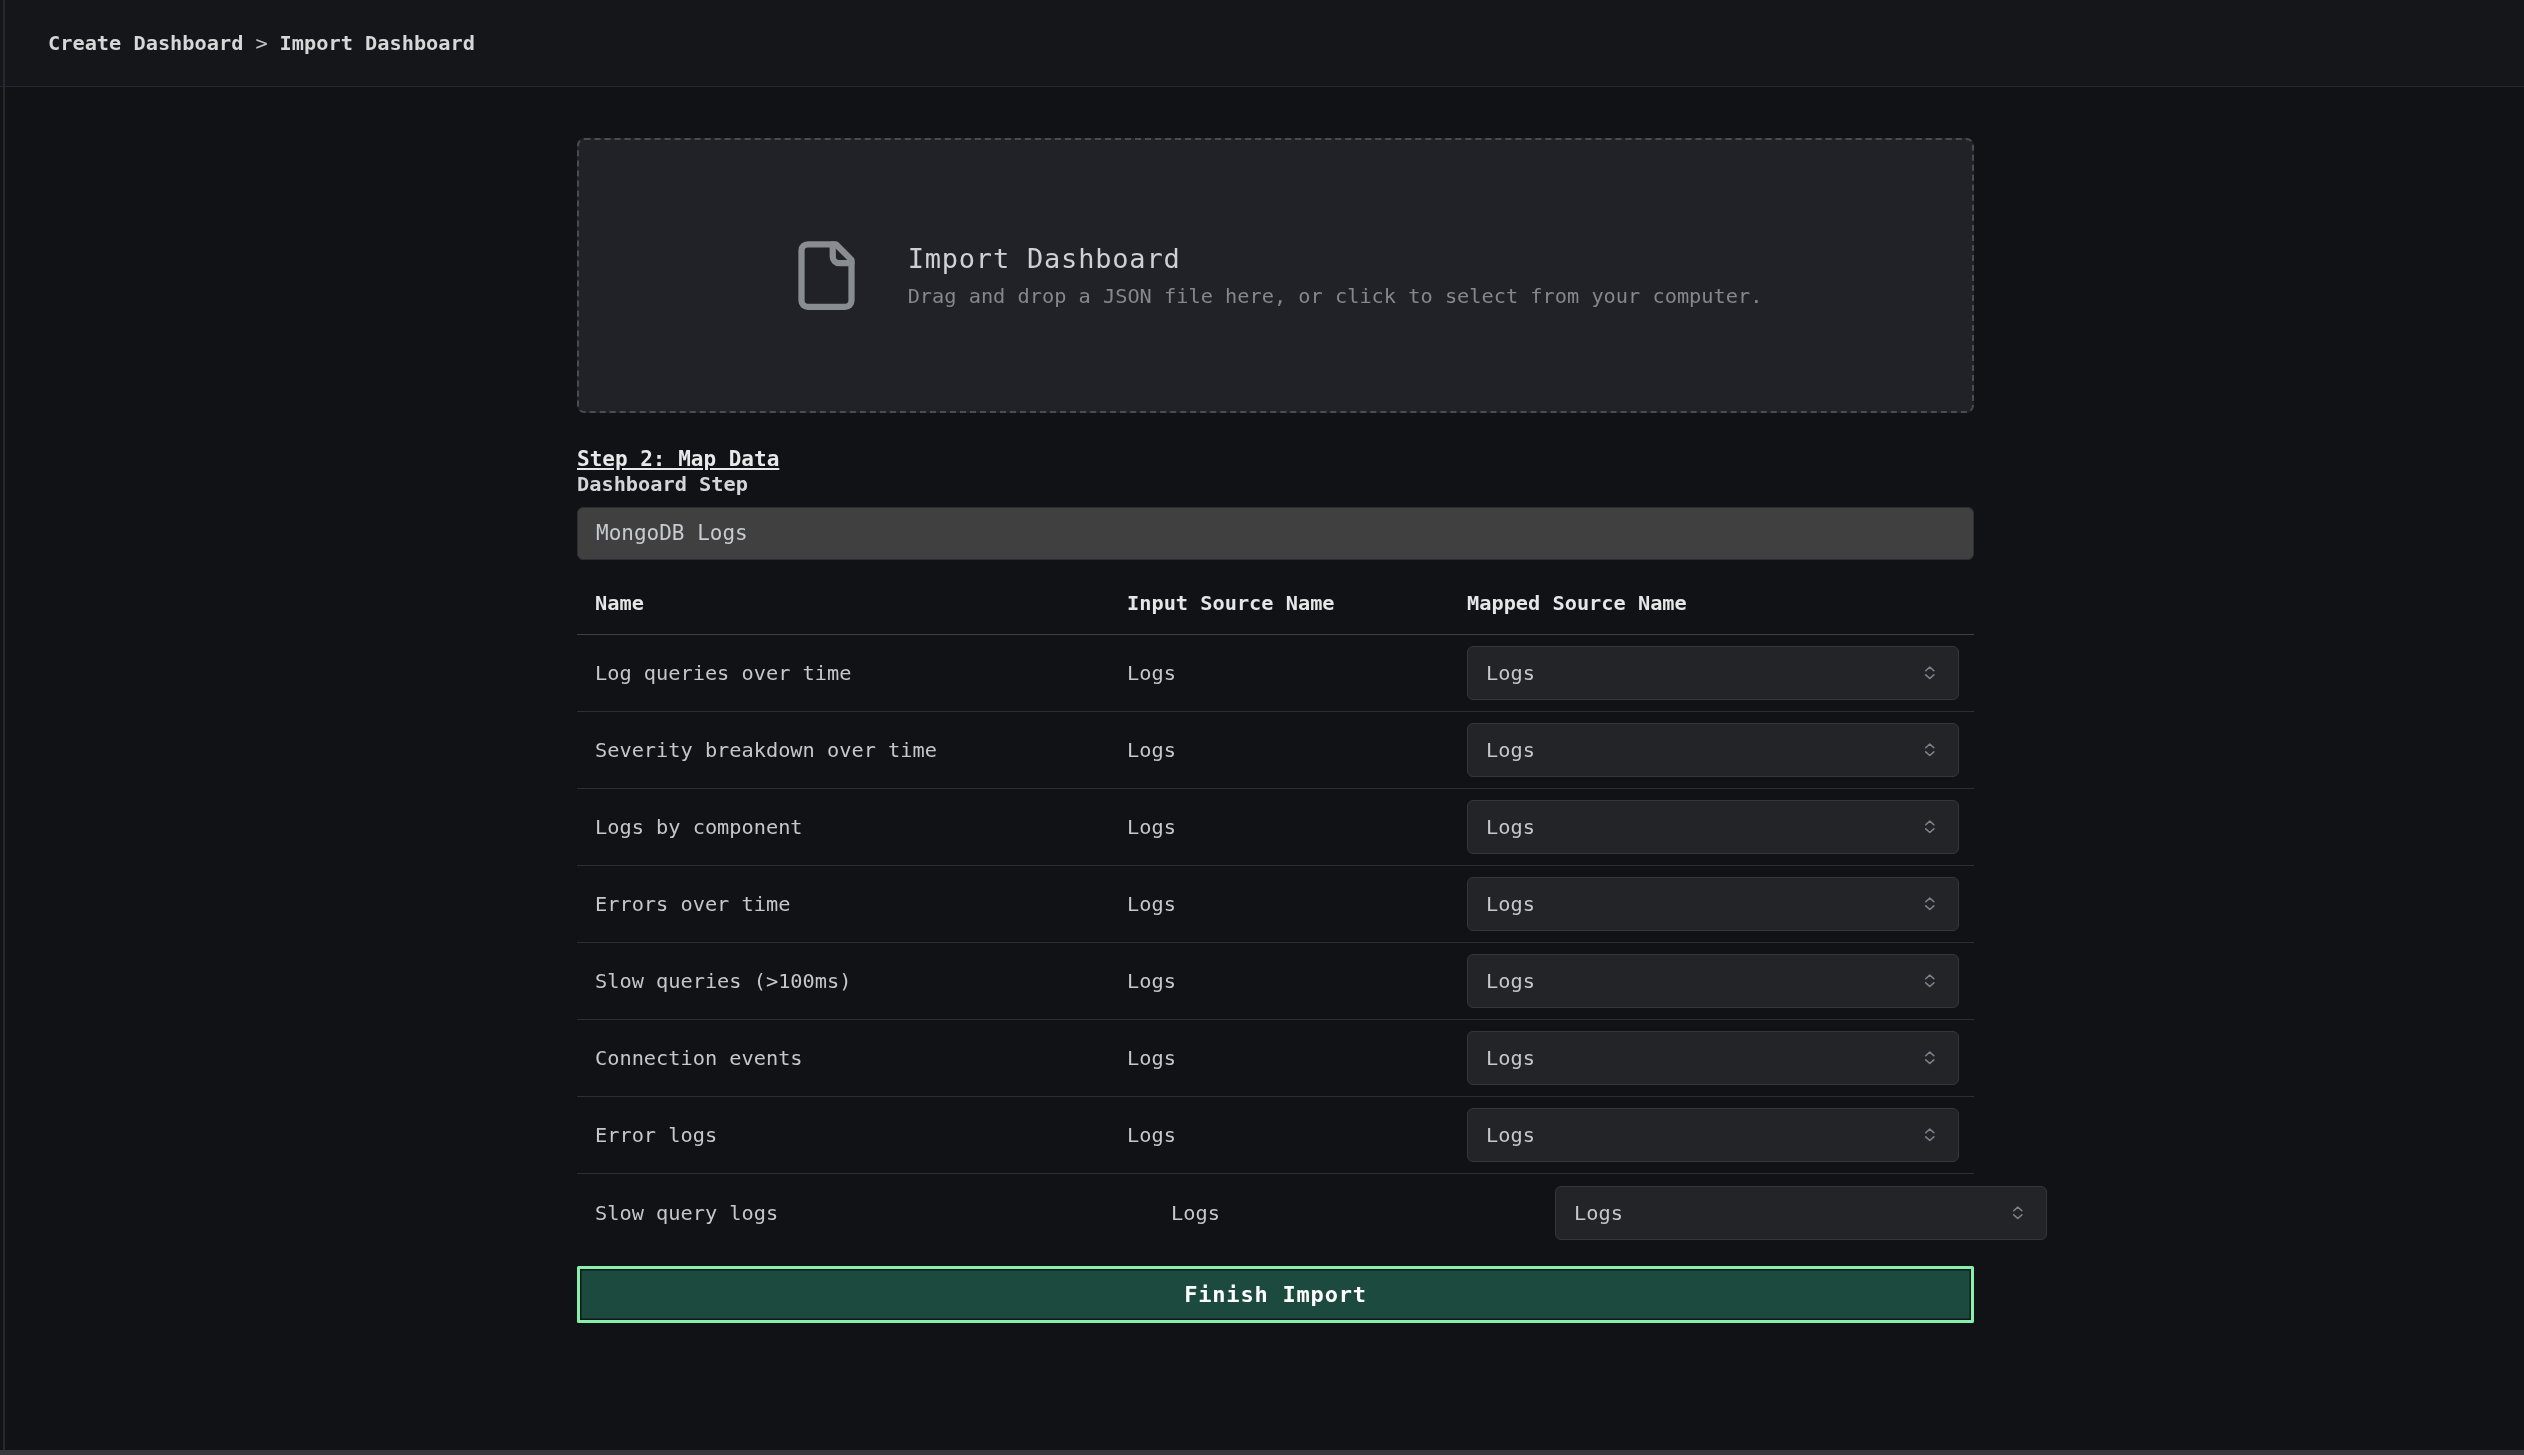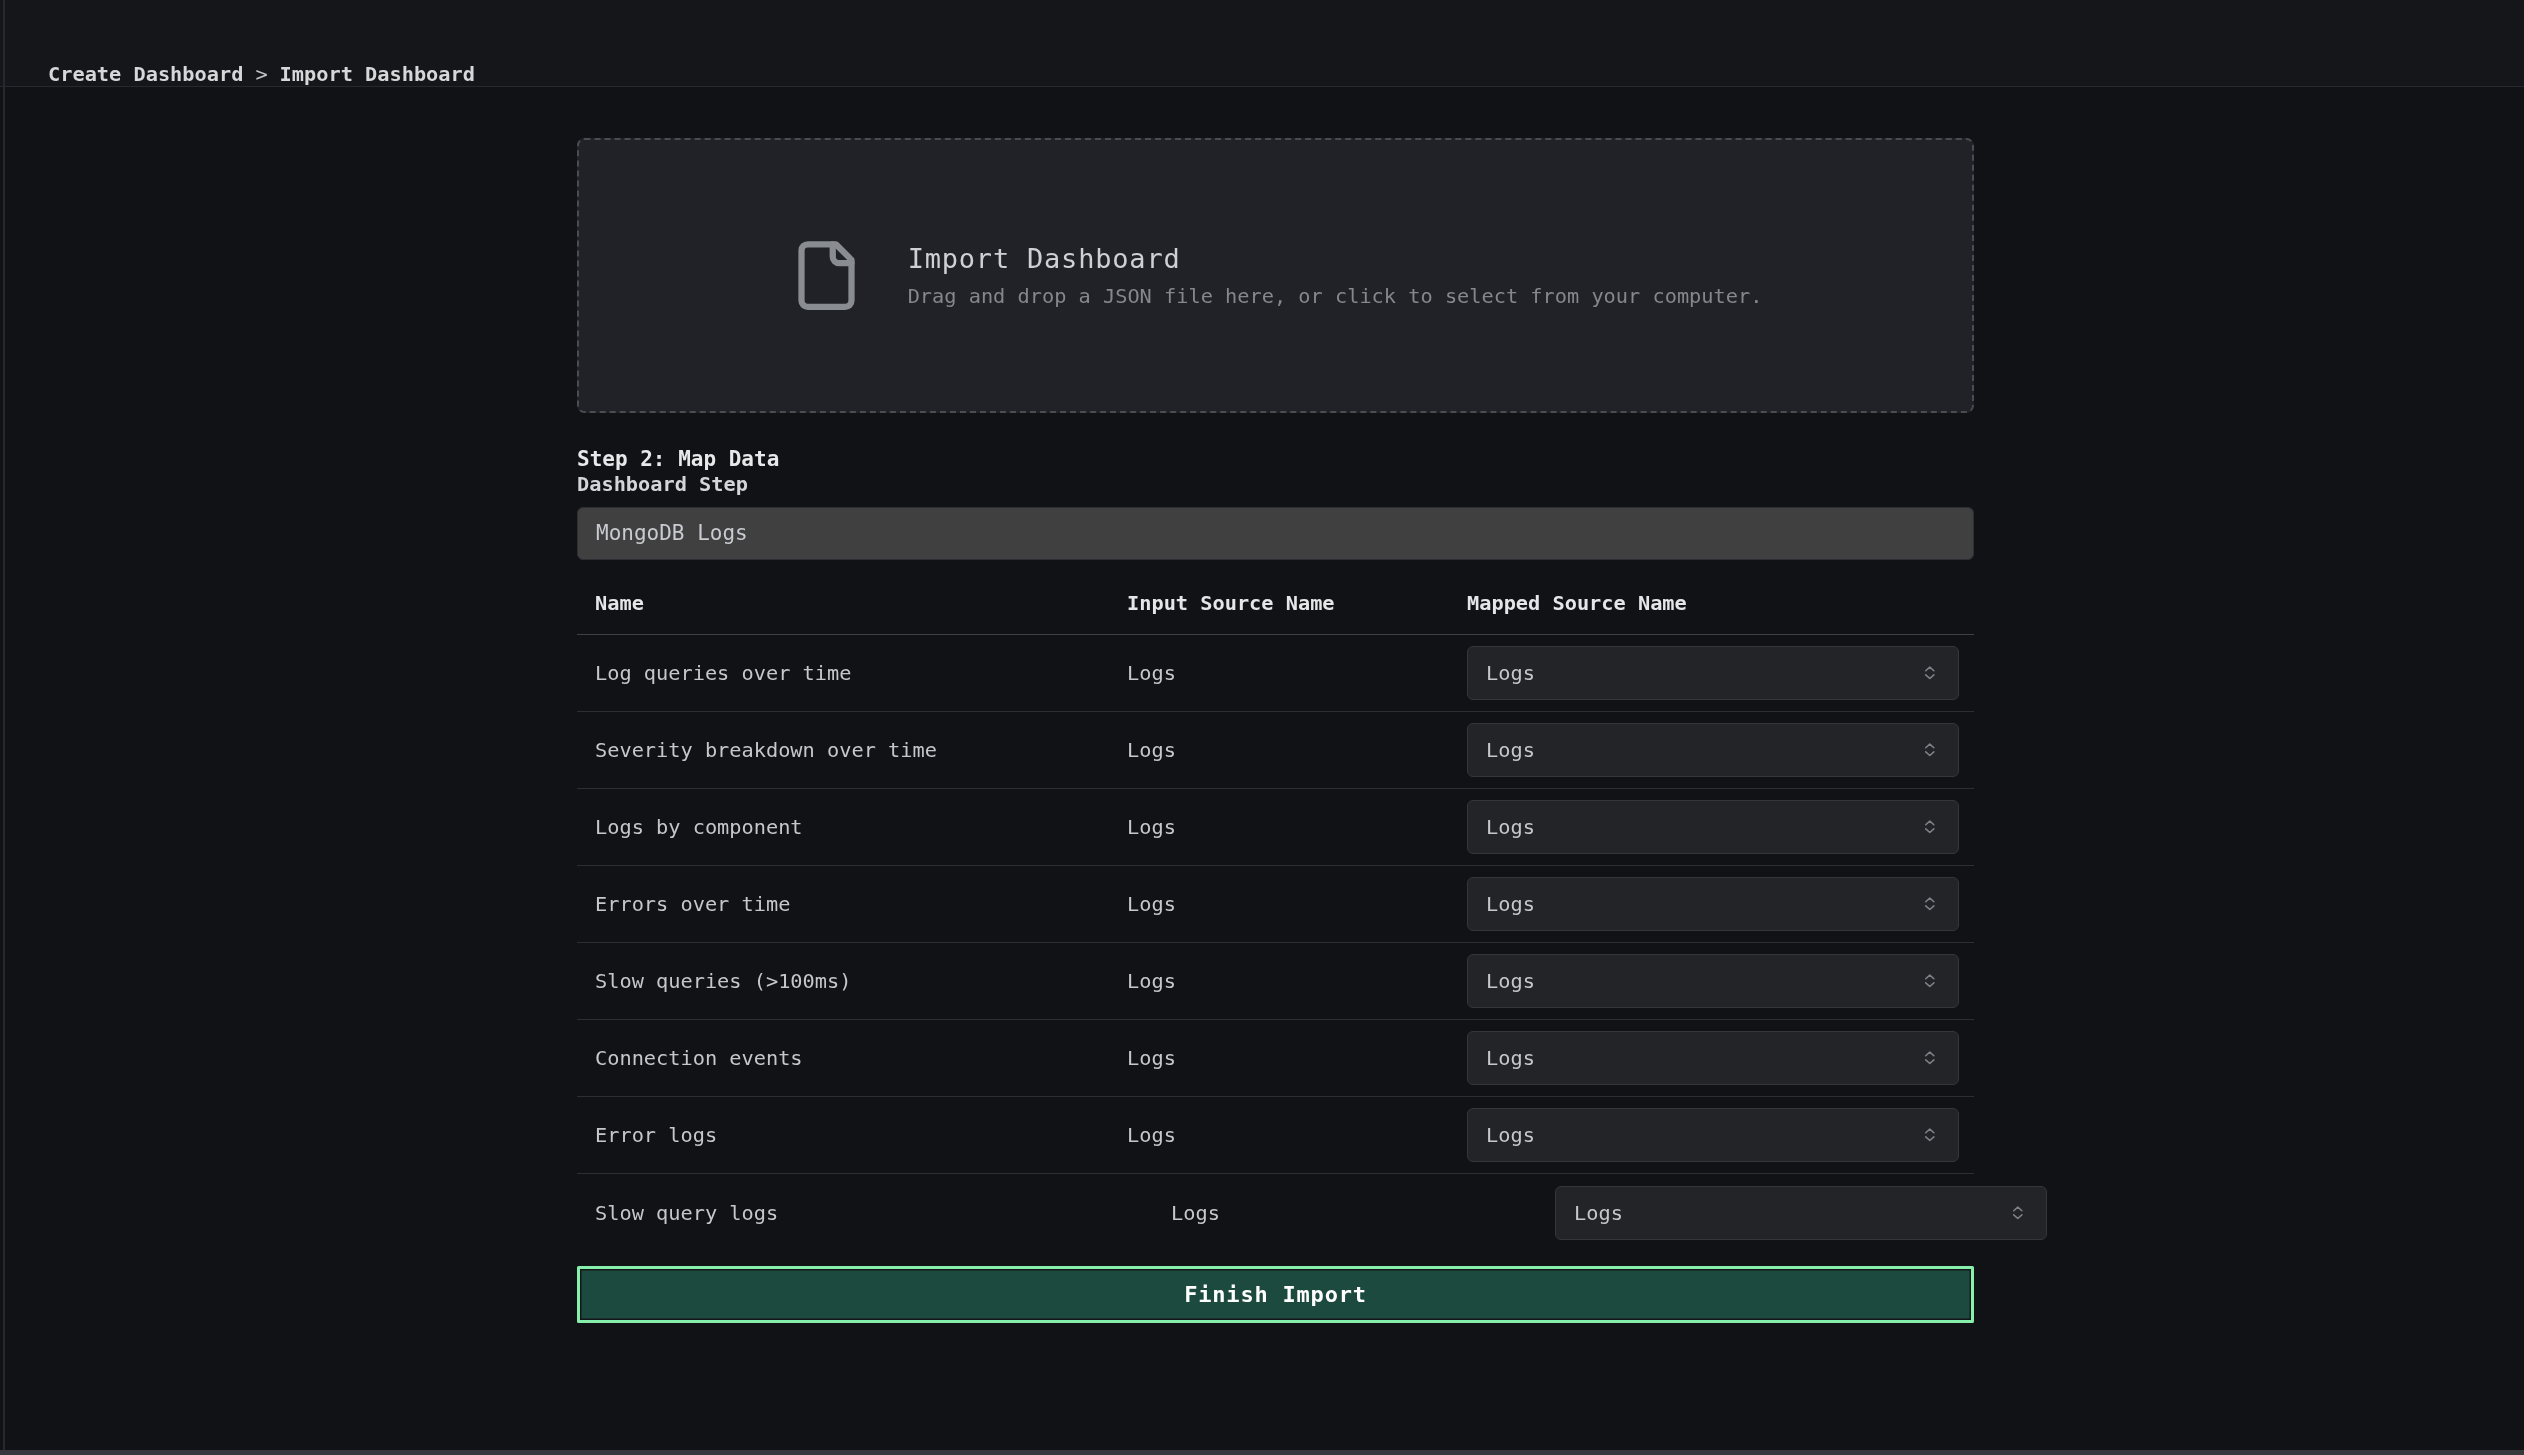--- a/index.html
+++ b/index.html
@@ -11,21 +11,21 @@
     position:relative;
     overflow:hidden;
   }
 
   
   .topbar {
     height:87px;
     background:#15161a;
     border-bottom:0.8px solid #26282d;
     display:flex;
-    align-items:flex-end;
+    align-items:center;
     padding-left:48px;
   }
   .breadcrumb { display:flex; align-items:center; gap:12px; font-size:20.3px; color:#d5d7d9; font-weight:bold; }
   .breadcrumb .sep { color:#c2c4c8; font-weight:normal; }
 
   
   .left-line { position:absolute; left:3px; top:0; bottom:6px; width:1.5px; background:#26282d; }
   .bottom-strip { position:absolute; left:0; right:0; bottom:0; height:6px; background:#36383c; }
 
   
@@ -46,21 +46,21 @@
     align-items:center;
     justify-content:center;
     gap:44px;
     cursor:pointer;
   }
   .dz-icon { flex:0 0 auto; display:block; }
   .dz-title { font-size:27px; color:#ced0d4; letter-spacing:0.8px; }
   .dz-sub { font-size:20.3px; color:#84878d; margin-top:10.5px; }
 
   
-  .step-heading { margin-top:34px; font-size:21px; font-weight:bold; color:#e7e8ea; line-height:25px; }
+  .step-heading { margin-top:34px; font-size:21px; font-weight:bold; color:#e7e8ea; line-height:25px;text-decoration:underline; }
   .name-label { margin-top:23px; font-size:20.3px; font-weight:bold; color:#d3d5d8; line-height:24px; }
   .name-input {
     display:block;
     margin-top:10.5px;
     width:100%;
     height:53px;
     background:#404040;
     border:0.8px solid #2d2f34;
     border-radius:6px;
     padding:0 18px;

